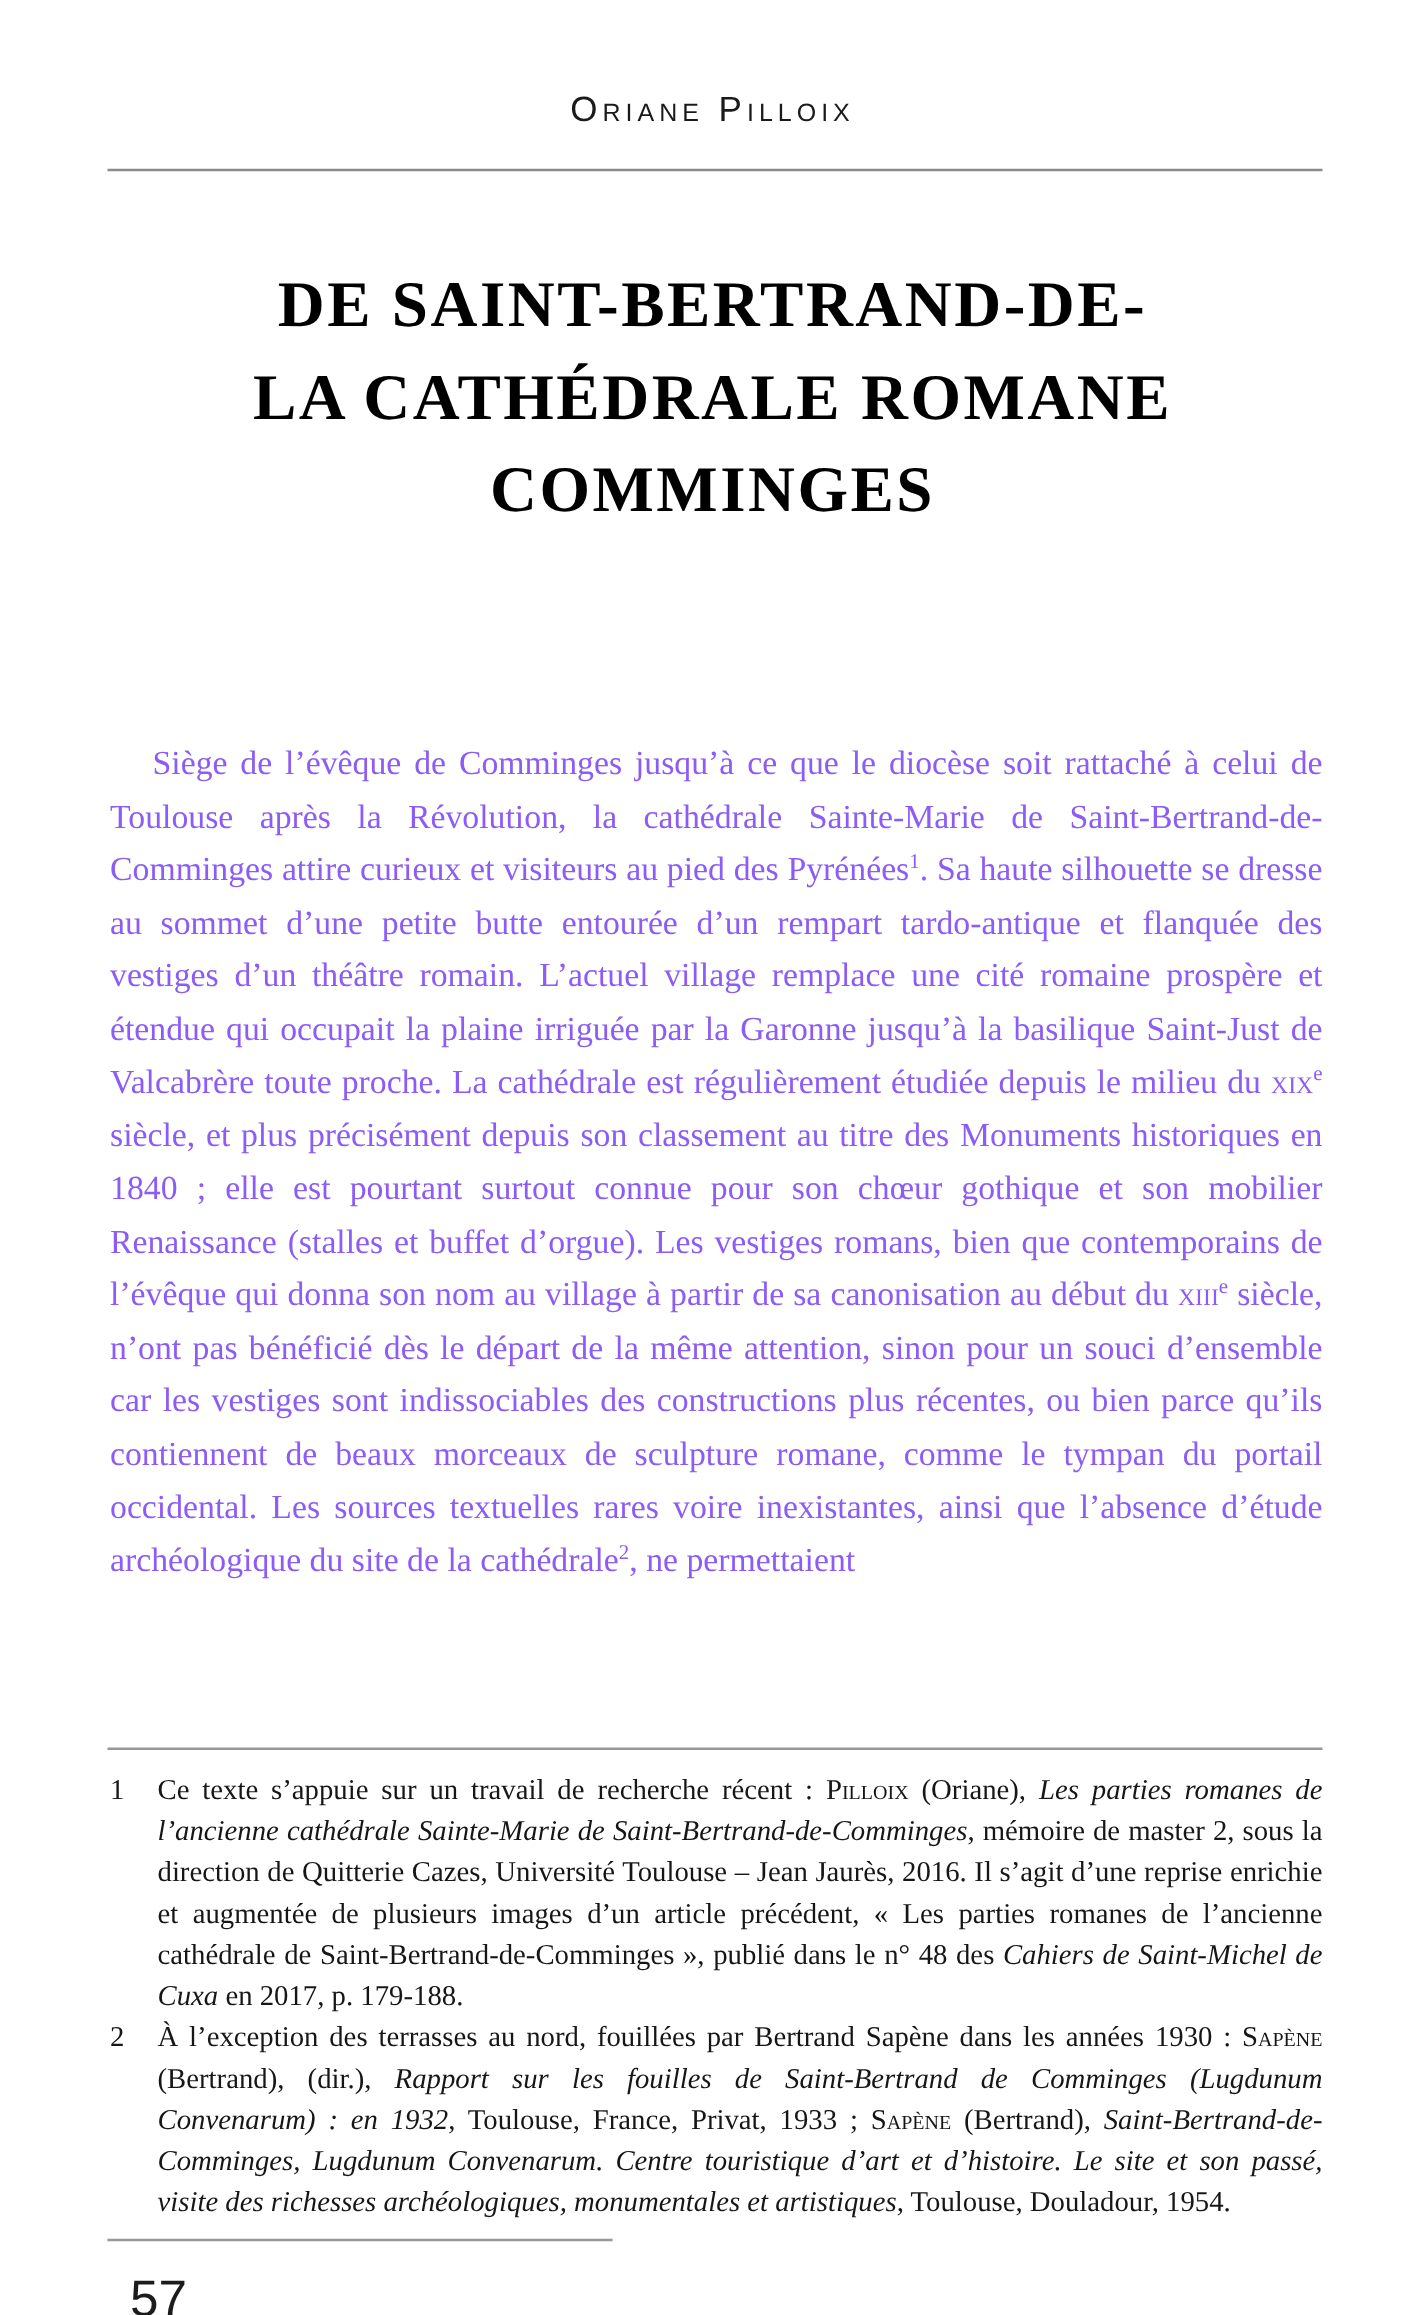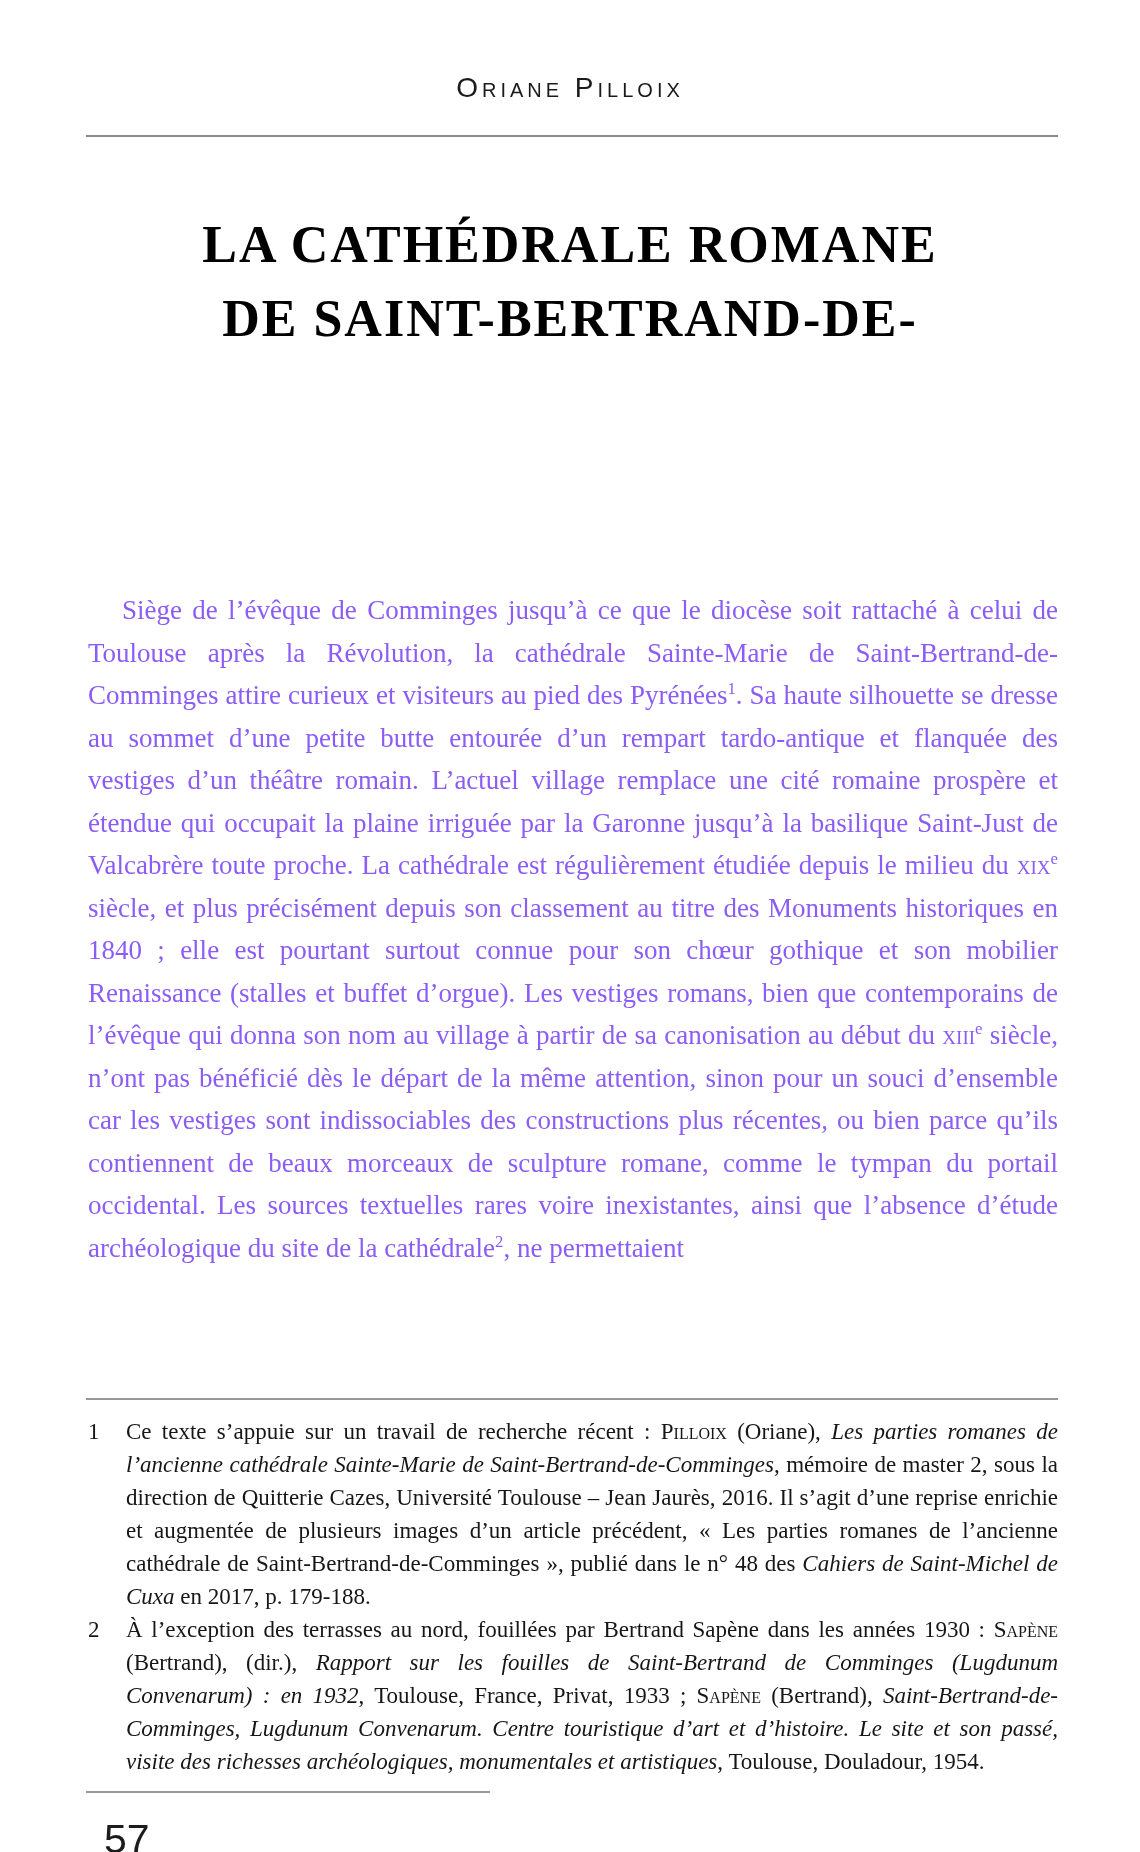--- a/index.html
+++ b/index.html
@@ -65,22 +65,23 @@
 </head>
 <body>
 
 <div class="page">
 
   <div class="header-author">Oriane Pilloix</div>
 
   <div class="rule-top"></div>
 
   <div class="article-title">
+    <div>DE SAINT-BERTRAND-DE-</div>
     <div>LA CATHÉDRALE ROMANE</div>
-    <div>DE SAINT-BERTRAND-DE-</div>
+    <div>COMMINGES</div>
   </div>
 
   <div class="body-paragraph"><span class="seg-n">Siège de l’évêque de Comminges jusqu’à ce que le diocèse soit rattaché à celui de Toulouse après la Révolution, la cathédrale Sainte-Marie de Saint-Bertrand-de-Comminges attire curieux et visiteurs au pied des Pyrénées</span><span class="seg-sup">1</span><span class="seg-n">. Sa haute silhouette se dresse au sommet d’une petite butte entourée d’un rempart tardo-antique et flanquée des vestiges d’un théâtre romain. L’actuel village remplace une cité romaine prospère et étendue qui occupait la plaine irriguée par la Garonne jusqu’à la basilique Saint-Just de Valcabrère toute proche. La cathédrale est régulièrement étudiée depuis le milieu du </span><span class="seg-sc">xix</span><span class="seg-sup">e</span><span class="seg-n"> siècle, et plus précisément depuis son classement au titre des Monuments historiques en 1840&nbsp;; elle est pourtant surtout connue pour son chœur gothique et son mobilier Renaissance (stalles et buffet d’orgue). Les vestiges romans, bien que contemporains de l’évêque qui donna son nom au village à partir de sa canonisation au début du </span><span class="seg-sc">xiii</span><span class="seg-sup">e</span><span class="seg-n"> siècle, n’ont pas bénéficié dès le départ de la même attention, sinon pour un souci d’ensemble car les vestiges sont indissociables des constructions plus récentes, ou bien parce qu’ils contiennent de beaux morceaux de sculpture romane, comme le tympan du portail occidental. Les sources textuelles rares voire inexistantes, ainsi que l’absence d’étude archéologique du site de la cathédrale</span><span class="seg-sup">2</span><span class="seg-n">, ne permettaient</span></div>
 
   <div class="fn-rule"></div>
 
   <div class="footnotes">
     <div class="footnote">
       <div class="fn-num">1</div>
       <div class="fn-body"><span class="seg-n">Ce texte s’appuie sur un travail de recherche récent&nbsp;: </span><span class="seg-sc">Pilloix</span><span class="seg-n"> (Oriane), </span><span class="seg-i">Les parties romanes de l’ancienne cathédrale Sainte-Marie de Saint-Bertrand-de-Comminges</span><span class="seg-n">, mémoire de master 2, sous la direction de Quitterie Cazes, Université Toulouse – Jean Jaurès, 2016. Il s’agit d’une reprise enrichie et augmentée de plusieurs images d’un article précédent, «&nbsp;Les parties romanes de l’ancienne cathédrale de Saint-Bertrand-de-Comminges&nbsp;», publié dans le n° 48 des </span><span class="seg-i">Cahiers de Saint-Michel de Cuxa</span><span class="seg-n"> en 2017, p. 179-188.</span></div>

